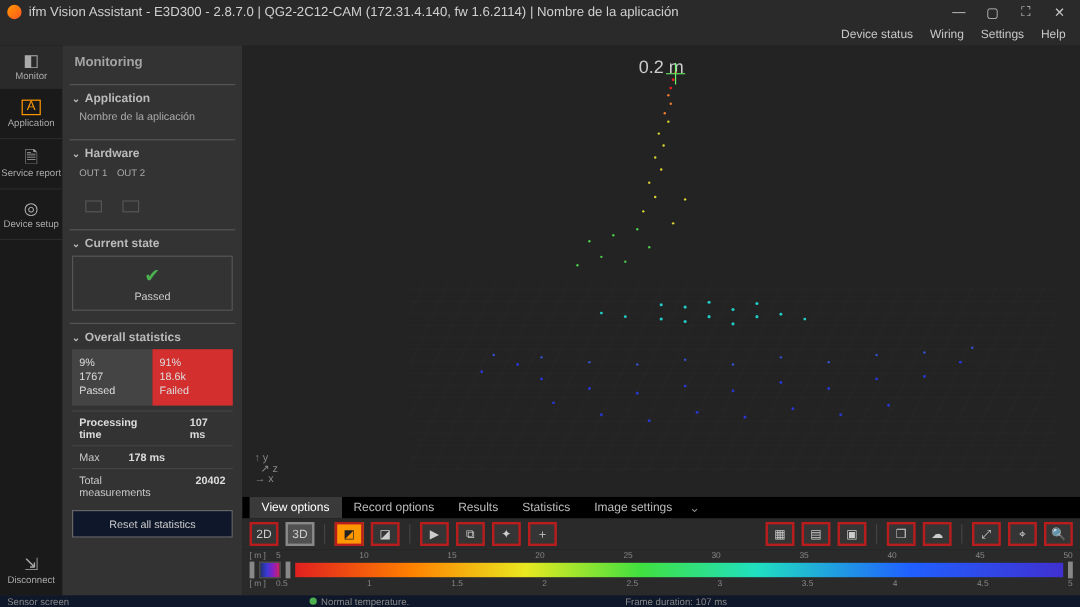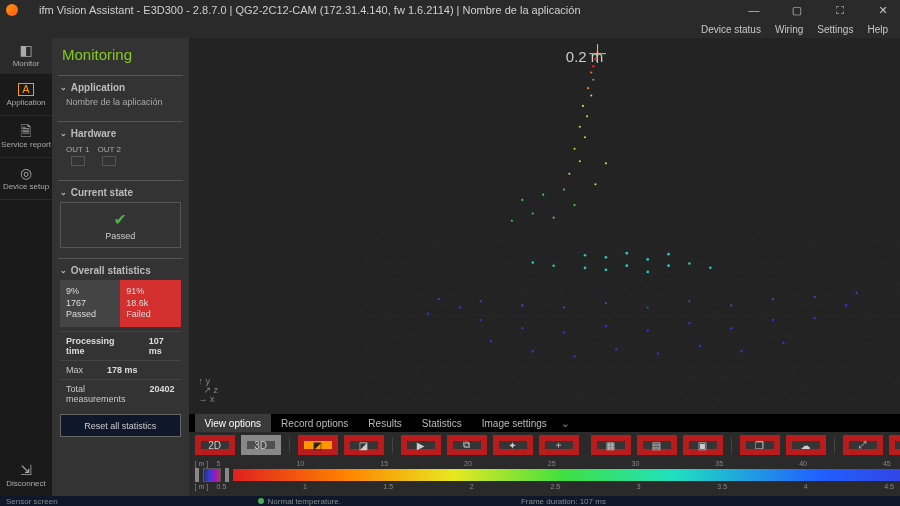--- a/index.html
+++ b/index.html
@@ -1,41 +1,41 @@
 <!DOCTYPE html>
 <html><head>
 <meta charset="utf-8">
 <style>
 * { margin:0; padding:0; box-sizing:border-box; font-family:"Segoe UI",Arial,sans-serif; }
 body { width:900px; height:506px; background:#2a2a2a; color:#c8c8c8; font-size:11px; overflow:hidden; }
-.titlebar { height:20px; background:#2a2a2a; display:flex; align-items:center; padding:0 6px; gap:21px; }
+.titlebar { height:20px; background:#2a2a2a; display:flex; align-items:center; padding:0 6px; gap:6px; }
 .logo { width:12px; height:12px; background:linear-gradient(135deg,#ff9800,#ff5722); border-radius:50%; }
 .title-text { color:#d0d0d0; font-size:11px; }
 .titlebar-spacer { flex:1; }
 .titlebar-btn { width:22px; height:18px; display:flex; align-items:center; justify-content:center; color:#c8c8c8; cursor:pointer; }
 .menubar { height:18px; background:#2a2a2a; display:flex; justify-content:flex-end; align-items:center; gap:14px; padding-right:12px; }
 .menubar-item { color:#c8c8c8; font-size:10px; cursor:pointer; }
 
 .body-row { display:flex; height:458px; }
 
 .leftnav { width:52px; background:#1a1a1a; display:flex; flex-direction:column; align-items:center; }
 .nav-item { width:52px; height:36px; display:flex; flex-direction:column; align-items:center; justify-content:center; gap:2px; color:#aaa; cursor:pointer; border-bottom:1px solid #2a2a2a; }
 .nav-item.active { background:#2a2a2a; }
 .nav-item-icon { font-size:14px; line-height:1; }
 .nav-item-label { font-size:8px; }
 .nav-spacer { flex:1; }
 
 .sidebar { width:150px; background:#333333; display:flex; flex-direction:column; padding:6px; gap:6px; }
-.sidebar h1 { font-size:15px; font-weight:400; color:#84cc16; padding:2px 4px 6px; }
+.sidebar h1 { font-size:11px; font-weight:700; color:#a3a3a3; padding:2px 4px 6px; }
 .section { border-top:1px solid #555; padding:6px 2px 4px; }
 .sec-head { color:#bbb; font-size:10px; font-weight:600; display:flex; align-items:center; gap:4px; cursor:pointer; }
 .chev { font-size:8px; }
 .sec-body { padding:4px 6px; font-size:9px; color:#aaa; }
 .hw-outs { display:flex; gap:8px; padding-top:2px; }
-.hw-out { display:flex; flex-direction:column; align-items:center; gap:2px; font-size:8px; }
+.hw-out { display:flex; flex-direction:column; align-items:center; gap:18px; font-size:8px; }
 .hw-box { width:14px; height:10px; border:1px solid #555; }
 .state-box { border:1px solid #555; height:46px; display:flex; flex-direction:column; align-items:center; justify-content:center; gap:2px; margin-top:4px; }
 .state-check { color:#4caf50; font-size:16px; }
 .state-label { font-size:9px; color:#ccc; }
 .stats-row { display:flex; margin-top:4px; }
 .stats-cell { flex:1; padding:6px; font-size:9px; line-height:1.3; color:#ddd; }
 .stats-cell.pass { background:#444; }
 .stats-cell.fail { background:#d32f2f; }
 .table { margin-top:4px; }
 .trow { display:flex; justify-content:flex-start; padding:4px 6px; font-size:9px; border-top:1px solid #444; }
@@ -49,21 +49,21 @@
 .axis-gizmo { position:absolute; left:10px; bottom:10px; font-size:9px; color:#888; }
 .axis-gizmo div { line-height:1; }
 .dist-label { position:absolute; top:10px; left:50%; transform:translateX(-50%); font-size:15px; color:#ccc; }
 
 .tabs { height:18px; background:#000000; display:flex; align-items:center; gap:0; padding:0 6px; }
 .tab { padding:0 10px; height:18px; display:flex; align-items:center; font-size:10px; color:#bbb; cursor:pointer; }
 .tab.active { background:#3a3a3a; color:#fff; }
 .tab-extra { margin-left:4px; color:#888; cursor:pointer; }
 
 .toolbar { height:26px; background:#2a2a2a; display:flex; align-items:center; padding:0 6px; gap:6px; }
-.tb-btn { width:40px; height:20px; border:6px solid #b91c1c; background:#353535; display:flex; align-items:center; justify-content:center; font-size:10px; color:#ccc; cursor:pointer; }
+.tb-btn { width:24px; height:20px; border:2px solid #b91c1c; background:#353535; display:flex; align-items:center; justify-content:center; font-size:10px; color:#ccc; cursor:pointer; }
 .tb-btn.active { background:#505050; border-color:#888; }
 .tb-sep { width:1px; height:16px; background:#444; margin:0 2px; }
 .tb-spacer { flex:1; }
 
 .colorbar-row { height:38px; background:#2a2a2a; padding:2px 6px; display:flex; flex-direction:column; gap:1px; }
 .ruler { display:flex; align-items:center; gap:2px; font-size:7px; color:#888; }
 .ruler .unit { width:20px; }
 .ticks { flex:1; display:flex; justify-content:space-between; }
 .cb-main { display:flex; align-items:center; gap:4px; height:14px; }
 .cb-thumb { width:18px; height:14px; background:linear-gradient(90deg,#203070,#3a3ad8,#8a20c0,#d02060); border:1px solid #555; }

